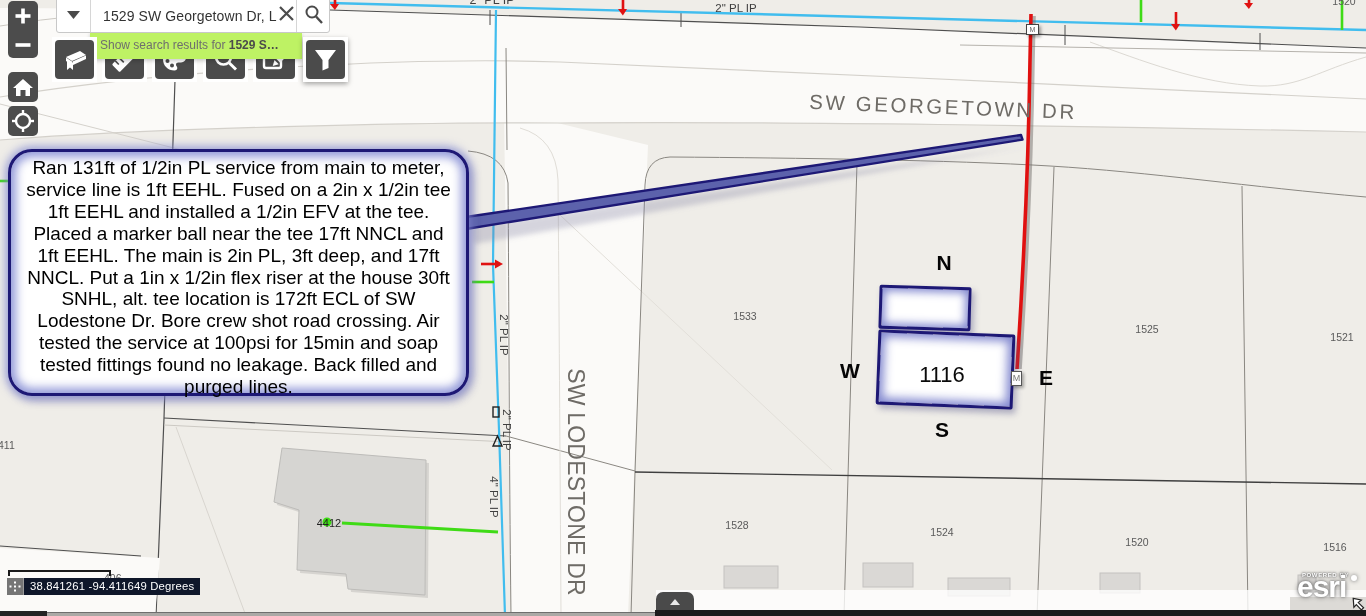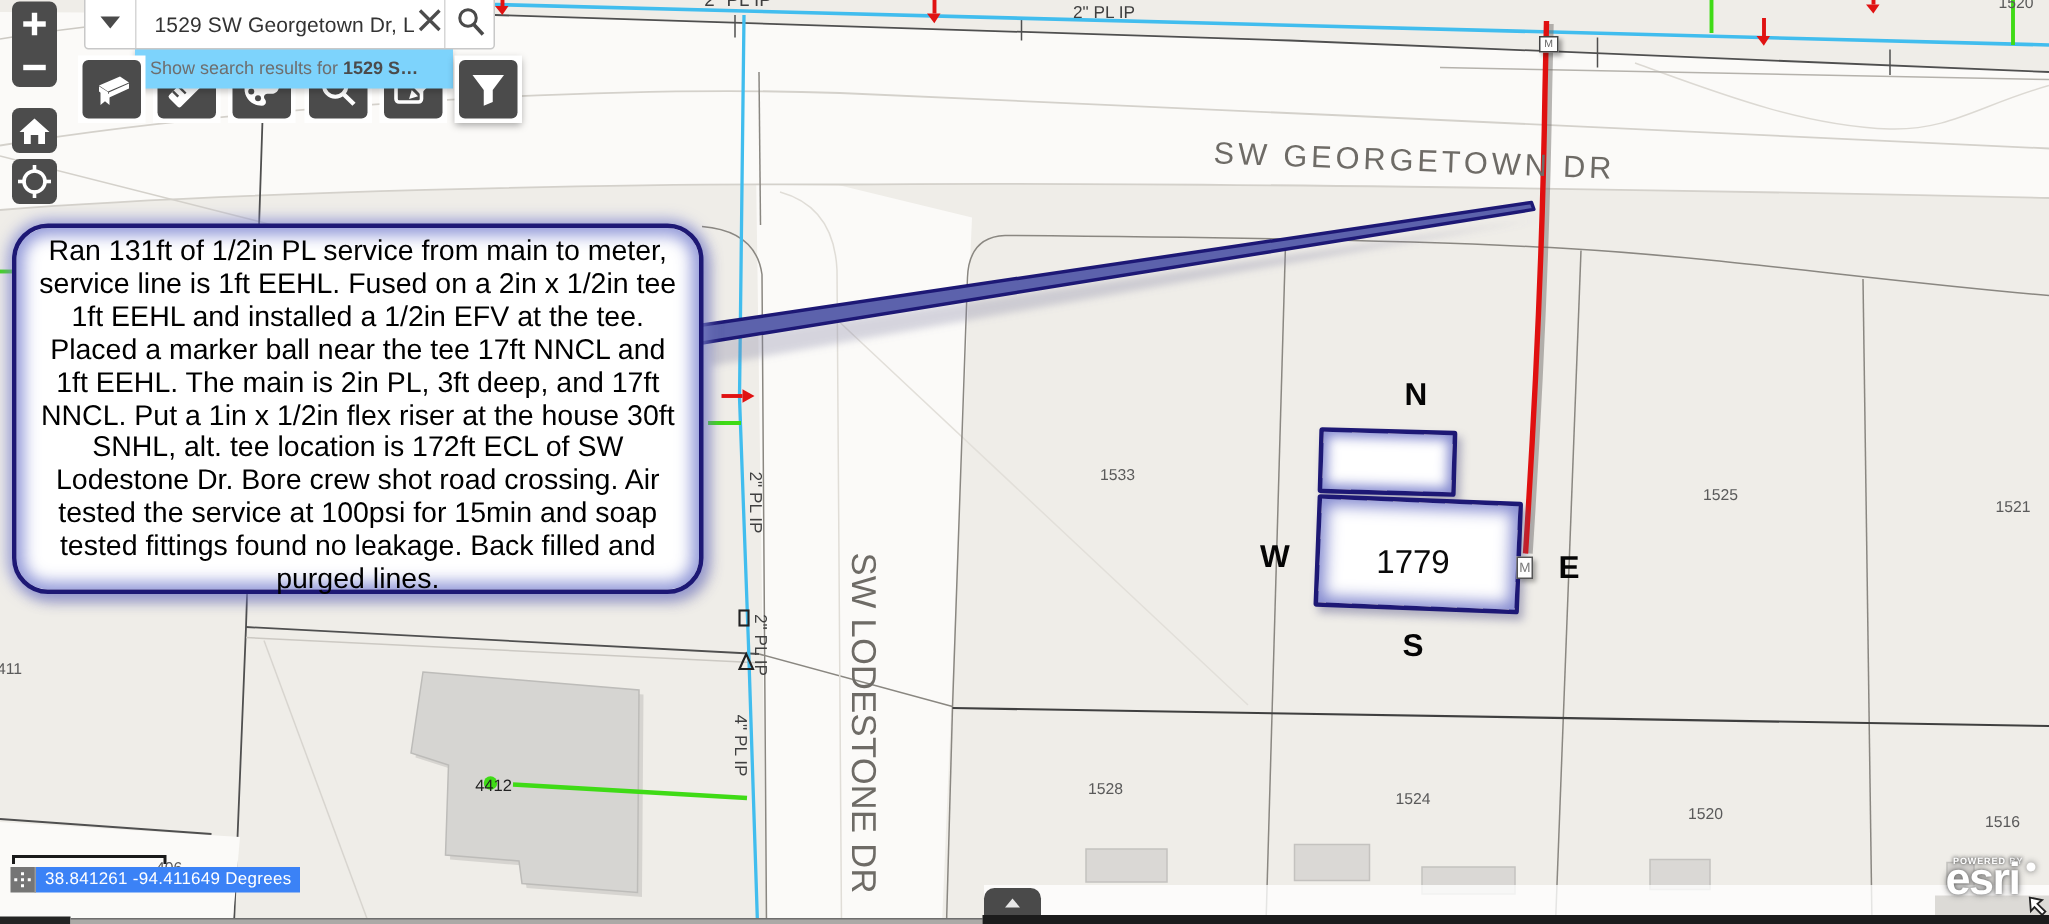--- a/index.html
+++ b/index.html
@@ -189,21 +189,21 @@
 
   <text x="1046" y="385" font-size="21" font-weight="bold" fill="#050505" text-anchor="middle">E</text>
 
   <text x="942" y="437" font-size="21" font-weight="bold" fill="#050505" text-anchor="middle">S</text>
 </svg>
 
 <div class="abs" style="left:879px;top:286px;width:86px;height:38px;background:#fff;border:3px solid #1d1875;border-radius:2px;transform:rotate(1.6deg);transform-origin:center;box-shadow:inset 0 0 8px 3px rgba(125,132,205,0.95), 3px 4px 6px rgba(90,90,140,0.45);"></div>
 
 <div class="abs" style="left:877px;top:332px;width:131px;height:69px;background:#fff;border:3px solid #1d1875;border-radius:2px;transform:rotate(2.2deg);transform-origin:center;box-shadow:inset 0 0 10px 4px rgba(125,132,205,0.95), 3px 4px 6px rgba(90,90,140,0.45);"></div>
 
-<div class="abs" style="left:902px;top:362px;width:80px;text-align:center;font-size:22px;color:#0a0a0a;">1779</div>
+<div class="abs" style="left:902px;top:362px;width:80px;text-align:center;font-size:22px;color:#0a0a0a;">1116</div>
 
 <div class="abs" style="left:1011px;top:371px;width:9px;height:13px;background:#fdfdfd;border:1.5px solid #555;box-shadow:2px 2px 3px rgba(0,0,0,0.3);font-size:9px;color:#777;text-align:center;line-height:13px;">M</div>
 
 <div class="abs" style="left:1026px;top:24px;width:11px;height:9px;background:#fdfdfd;border:1.5px solid #444;box-shadow:2px 2px 3px rgba(0,0,0,0.35);font-size:7px;color:#666;text-align:center;line-height:9px;">M</div>
 
 <div class="abs" style="left:8px;top:149px;width:455px;height:236px;background:#fff;border:3.5px solid #1d1875;border-radius:24px;box-shadow:inset 0 0 10px 5px rgba(128,136,210,0.85), 0 0 9px 3px rgba(128,136,210,0.7), 4px 5px 9px rgba(70,70,140,0.35);text-align:center;font-size:19px;line-height:21.9px;color:#000;white-space:nowrap;padding-top:5px;">Ran 131ft of 1/2in PL service from main to meter,<br>service line is 1ft EEHL. Fused on a 2in x 1/2in tee<br>1ft EEHL and installed a 1/2in EFV at the tee.<br>Placed a marker ball near the tee 17ft NNCL and<br>1ft EEHL. The main is 2in PL, 3ft deep, and 17ft<br>NNCL. Put a 1in x 1/2in flex riser at the house 30ft<br>SNHL, alt. tee location is 172ft ECL of SW<br>Lodestone Dr. Bore crew shot road crossing. Air<br>tested the service at 100psi for 15min and soap<br>tested fittings found no leakage. Back filled and<br>purged lines.</div>
 
 <div class="abs" style="left:8px;top:1px;width:30px;height:57px;background:#4c4c4c;border-radius:5px;">
   <svg width="30" height="57" viewBox="0 0 30 57">
         <g fill="#fff">
@@ -274,21 +274,21 @@
             <rect x="8" y="11" width="17" height="17" rx="2" fill="none" stroke="#fff" stroke-width="2.4"></rect>
             <g transform="rotate(45 25 18)" fill="#fff">
               <rect x="21.8" y="9" width="6" height="13"></rect>
               <polygon points="21.8,24 27.8,24 24.8,29.5"></polygon>
               <rect x="21.8" y="5.8" width="6" height="2.4"></rect>
             </g>
           </svg>
   </div>
       </div>
 
-  <div class="abs" style="left:38px;top:-5px;width:202px;height:27px;background:#7dd3fc;box-shadow:0 2px 4px rgba(0,0,0,0.2);font-size:12px;color:#6e6e6e;line-height:27px;padding-left:10px;white-space:nowrap;">Show search results for <b style="color:#4b4b4b;">1529 S…</b></div>
+  <div class="abs" style="left:38px;top:-5px;width:202px;height:27px;background:#bef264;box-shadow:0 2px 4px rgba(0,0,0,0.2);font-size:12px;color:#6e6e6e;line-height:27px;padding-left:10px;white-space:nowrap;">Show search results for <b style="color:#4b4b4b;">1529 S…</b></div>
 
   <div class="abs" style="left:0px;top:0;width:45px;height:45px;background:#fff;">
         <div class="abs" style="left:3px;top:3px;width:39px;height:39px;background:#4b4b4b;border-radius:4px;">
     <svg width="39" height="39" viewBox="0 0 39 39">
             <g fill="#fff">
               <path d="M11,17 L25,11 L31,15 L17,21 Z"></path>
               <path d="M11,17.5 L11,21 L17,25 L17,21.4 Z"></path>
               <path d="M17.5,21.6 L31,15.6 L31,19 L17.5,25.2 Z"></path>
               <path d="M12,19 L12,30 L15,27.5 L18,30 L18,23 Z"></path>
             </g>
@@ -336,21 +336,21 @@
 <div class="abs" style="left:7px;top:578px;height:17px;display:flex;">
   <div style="width:16px;height:17px;background:#757575;border-right:1px solid #9a9a9a;"><svg width="16" height="17">
           <g fill="#fff">
             <rect x="7" y="3.5" width="2" height="2"></rect>
             <rect x="7" y="11.5" width="2" height="2"></rect>
             <rect x="2.5" y="7.5" width="2" height="2"></rect>
             <rect x="11.5" y="7.5" width="2" height="2"></rect>
             <rect x="7" y="7.5" width="2" height="2"></rect>
           </g>
         </svg></div>
-  <div style="height:17px;background:#3b82f6;color:#fff;font-size:11.3px;line-height:17px;padding:0 6px;white-space:nowrap;letter-spacing:0.2px;">38.841261 -94.411649 Degrees</div>
+  <div style="height:17px;background:#0f172a;color:#fff;font-size:11.3px;line-height:17px;padding:0 6px;white-space:nowrap;letter-spacing:0.2px;">38.841261 -94.411649 Degrees</div>
 </div>
 
 <div class="abs" style="left:656px;top:590px;width:710px;height:20px;background:rgba(255,255,255,0.78);"></div>
 
 <div class="abs" style="left:656px;top:592px;width:38px;height:24px;background:#4a4a4a;border-radius:7px 7px 0 0;text-align:center;"><svg width="38" height="24">
         <polygon points="14,13 24,13 19,7" fill="#e8e8e8"></polygon>
       </svg></div>
 
 
 <div class="abs" style="left:1290px;top:597px;width:76px;height:13px;background:#dcdad6;"></div>

